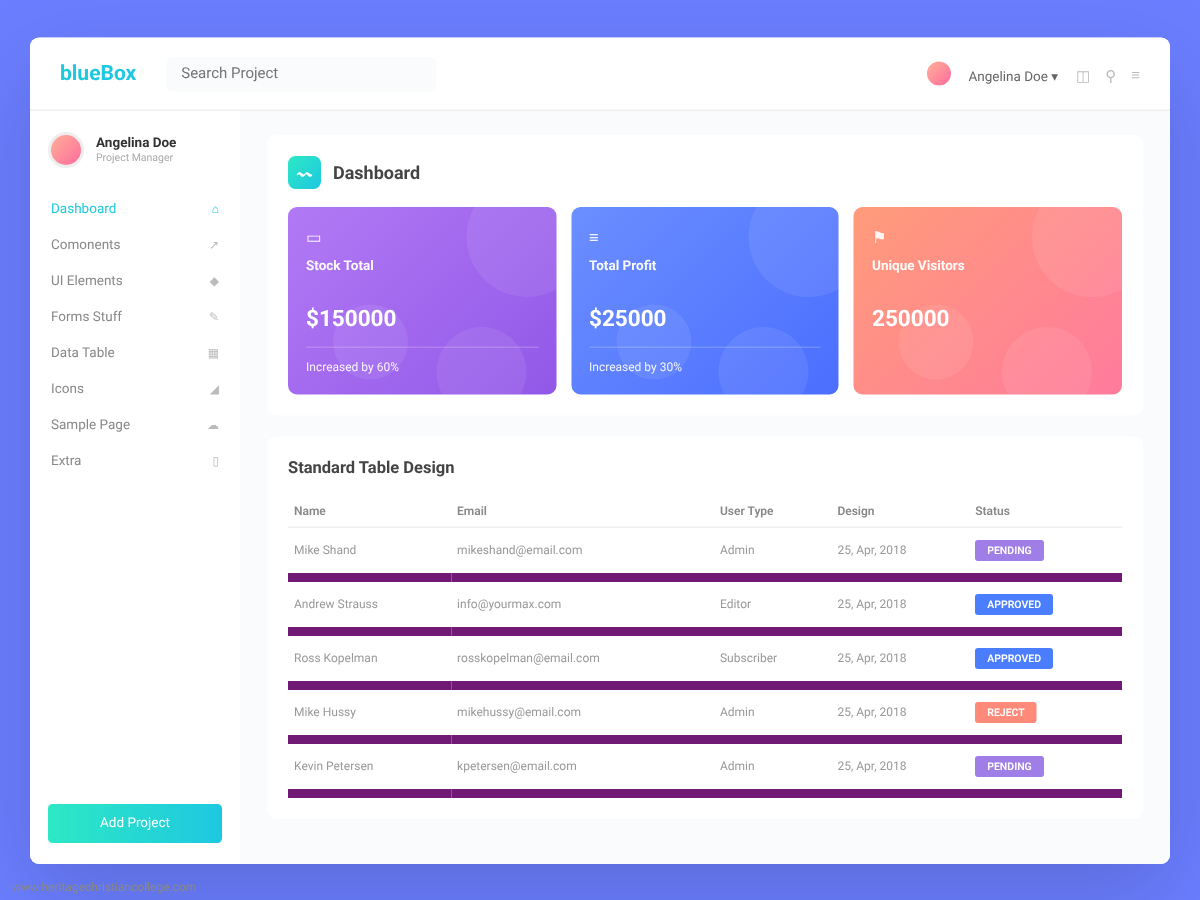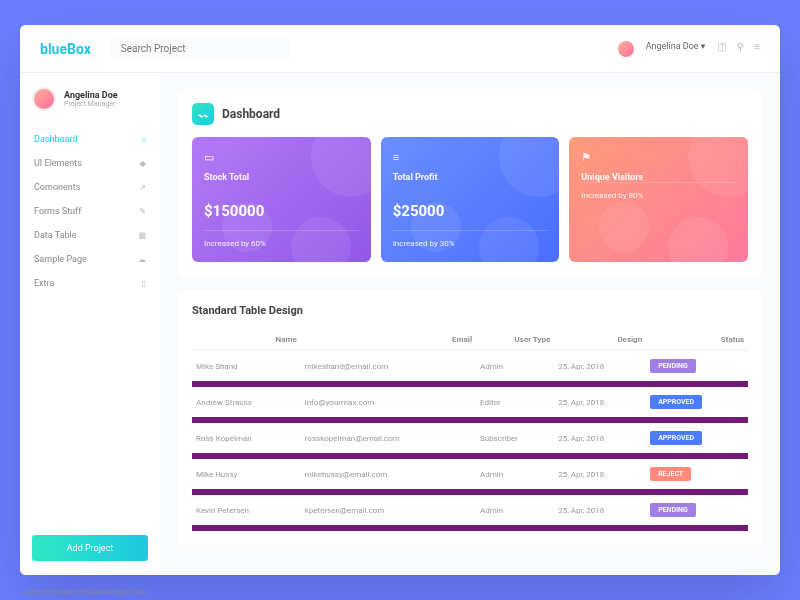--- a/index.html
+++ b/index.html
@@ -3,21 +3,21 @@
 <meta charset="utf-8">
 <style>
 *{margin:0;padding:0;box-sizing:border-box;font-family:-apple-system,BlinkMacSystemFont,"Segoe UI",Roboto,sans-serif}
 body{background:#6b7eff;display:flex;align-items:center;justify-content:center;min-height:600px;padding:20px}
 .app{background:#fafbfc;width:760px;border-radius:6px;overflow:hidden;display:flex;flex-direction:column;box-shadow:0 20px 60px rgba(0,0,0,.15)}
 .topbar{display:flex;align-items:center;padding:12px 20px;background:#fff;border-bottom:1px solid #f0f0f3}
 .logo{font-weight:700;font-size:14px;color:#1ec8e0}
 .logo .box{color:#1ec8e0}
 .search{flex:1;margin:0 20px}
 .search input{width:180px;border:none;background:#fafbfc;padding:6px 10px;border-radius:4px;font-size:10px;color:#aaa;outline:none}
-.userarea{display:flex;align-items:flex-start;gap:12px}
+.userarea{display:flex;align-items:flex-end;gap:12px}
 .avatar-sm{width:16px;height:16px;border-radius:50%;background:linear-gradient(135deg,#ffb199,#ff6b9d)}
 .username{font-size:9px;color:#666}
 .topicons{display:flex;gap:10px}
 .topicons span{font-size:10px;color:#bbb;cursor:pointer}
 .body{display:flex;flex:1}
 .sidebar{width:140px;background:#fff;padding:14px 12px;display:flex;flex-direction:column}
 .profile{display:flex;align-items:center;gap:8px;margin-bottom:16px}
 .profile .avatar{width:24px;height:24px;border-radius:50%;background:linear-gradient(135deg,#ffb199,#ff6b9d);border:2px solid #eee}
 .profile .info .name{font-size:9px;font-weight:700;color:#333}
 .profile .info .role{font-size:7px;color:#aaa}
@@ -40,27 +40,27 @@
 .card .c3{width:50px;height:50px;left:30px;bottom:10px}
 .card-purple{background:linear-gradient(135deg,#b279f5,#9158e8)}
 .card-blue{background:linear-gradient(135deg,#6b8eff,#4b6eff)}
 .card-orange{background:linear-gradient(135deg,#ff9b7a,#ff7b9d)}
 .card .card-icon{font-size:11px;margin-bottom:8px;opacity:.9}
 .card .card-label{font-size:9px;font-weight:700;opacity:.95}
 .card .card-value{font-size:15px;font-weight:700;margin:20px 0 10px}
 .card .card-sub{font-size:8px;opacity:.9;border-top:1px solid rgba(255,255,255,.2);padding-top:8px}
 .table-title{font-size:11px;font-weight:700;color:#444;margin-bottom:12px}
 table{width:100%;border-collapse:collapse}
-th{text-align:right;font-size:8px;color:#888;font-weight:600;padding:6px 4px;border-bottom:1px solid #f0f0f3}
+th{text-align:left;font-size:8px;color:#888;font-weight:600;padding:6px 4px;border-bottom:1px solid #f0f0f3}
 td{font-size:8px;color:#999;padding:8px 4px;border-bottom:6px solid #701a75}
 .badge{display:inline-block;padding:3px 8px;border-radius:2px;color:#fff;font-size:7px;font-weight:600;text-transform:uppercase}
 .badge-pending{background:#a07ee8}
 .badge-approved{background:#4b7eff}
 .badge-reject{background:#ff8a7a}
-.watermark{position:fixed;bottom:4px;left:24px;font-size:8px;color:#888}
+.watermark{position:fixed;bottom:4px;left:8px;font-size:8px;color:#888}
 </style>
 </head>
 <body>
 
 <div class="app">
   <div class="topbar">
     <div class="logo"><span>blue</span><span class="box">Box</span></div>
     <div class="search">
       <input placeholder="Search Project" style="">
     </div>
@@ -83,34 +83,38 @@
           <div class="name">Angelina Doe</div>
           <div class="role">Project Manager</div>
         </div>
       </div>
       <ul class="nav" id="nav">
           <li class="active">
             <span>Dashboard</span>
             <span class="icon">⌂</span>
           </li>
           <li>
+            <span>Comonents</span>
+            <span class="icon">↗</span>
+          </li>
+          <li>
             <span>UI Elements</span>
             <span class="icon">◆</span>
           </li>
           <li>
-            <span>Comonents</span>
-            <span class="icon">↗</span>
-          </li>
-          <li>
             <span>Forms Stuff</span>
             <span class="icon">✎</span>
           </li>
           <li>
             <span>Data Table</span>
             <span class="icon">▦</span>
+          </li>
+          <li>
+            <span>Icons</span>
+            <span class="icon">◢</span>
           </li>
           <li>
             <span>Sample Page</span>
             <span class="icon">☁</span>
           </li>
           <li>
             <span>Extra</span>
             <span class="icon">▯</span>
           </li>
         </ul>
@@ -141,21 +145,21 @@
               <div class="card-label">Total Profit</div>
               <div class="card-value">$25000</div>
               <div class="card-sub">Increased by 30%</div>
             </div>
             <div class="card card-orange">
               <div class="circle c1"></div>
               <div class="circle c2"></div>
               <div class="circle c3"></div>
               <div class="card-icon">⚑</div>
               <div class="card-label">Unique Visitors</div>
-              <div class="card-sub">Increased by 80%</div>
+              <div class="card-value">250000</div>
             </div>
           </div>
       </div>
 
       <div class="panel">
         <div class="table-title">Standard Table Design</div>
         <table>
           <thead>
               <tr id="thead-row">
                 <th>Name</th>

